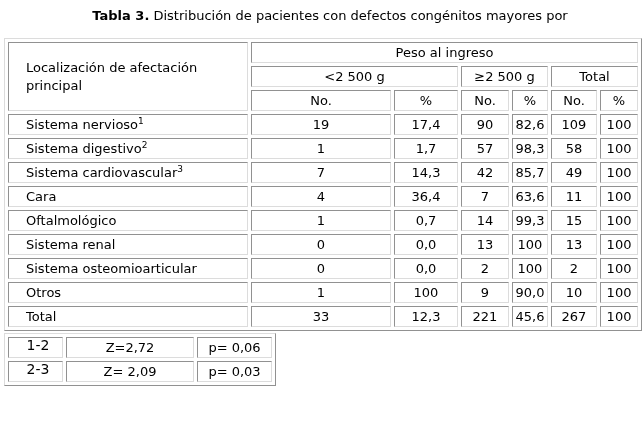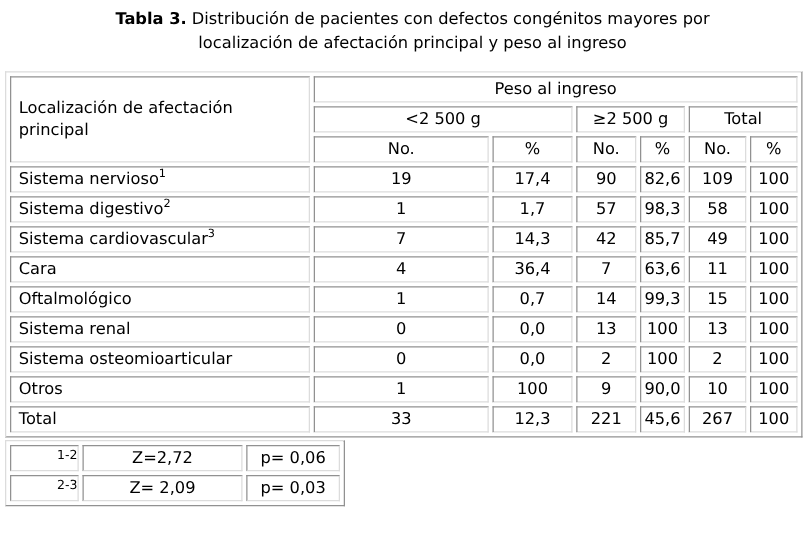--- a/index.html
+++ b/index.html
@@ -46,48 +46,47 @@
     padding: 0 2px;
     white-space: nowrap;
     overflow: hidden;
   }
   .main {
     width: 638px;
     margin: 13px 0 0 4px;
   }
   .main td.label-cell, .main td.corner-cell {
     text-align: left;
-    padding-left: 6px;
+    padding-left: 17px;
   }
   .main td.corner-cell {
     white-space: normal;
     line-height: 18px;
     padding-right: 20px;
   }
   sup { font-size: 9px; line-height: 0; }
 
   .stats {
     width: 272px;
     margin: 2px 0 0 4px;
   }
   .stats td.sup-cell {
-    font-size: 10px;
+    font-size: 14px;
     vertical-align: top;
-    text-align: right;
+    text-align: center;
     padding: 2px 0 0 5px;
     line-height: 11px;
     margin-top: 45px;
   }
 </style>
 </head>
 <body>
 
 <div class="title">
   <div><span class="bold">Tabla 3.</span> <span>Distribución de pacientes con defectos congénitos mayores por</span></div>
-  <div>localización de afectación principal y peso al ingreso</div>
 </div>
 
 <table class="main framed">
   <colgroup>
     <col style="width:240px">
     <col style="width:140px">
     <col style="width:64px">
     <col style="width:48px">
     <col style="width:36px">
     <col style="width:46px">

